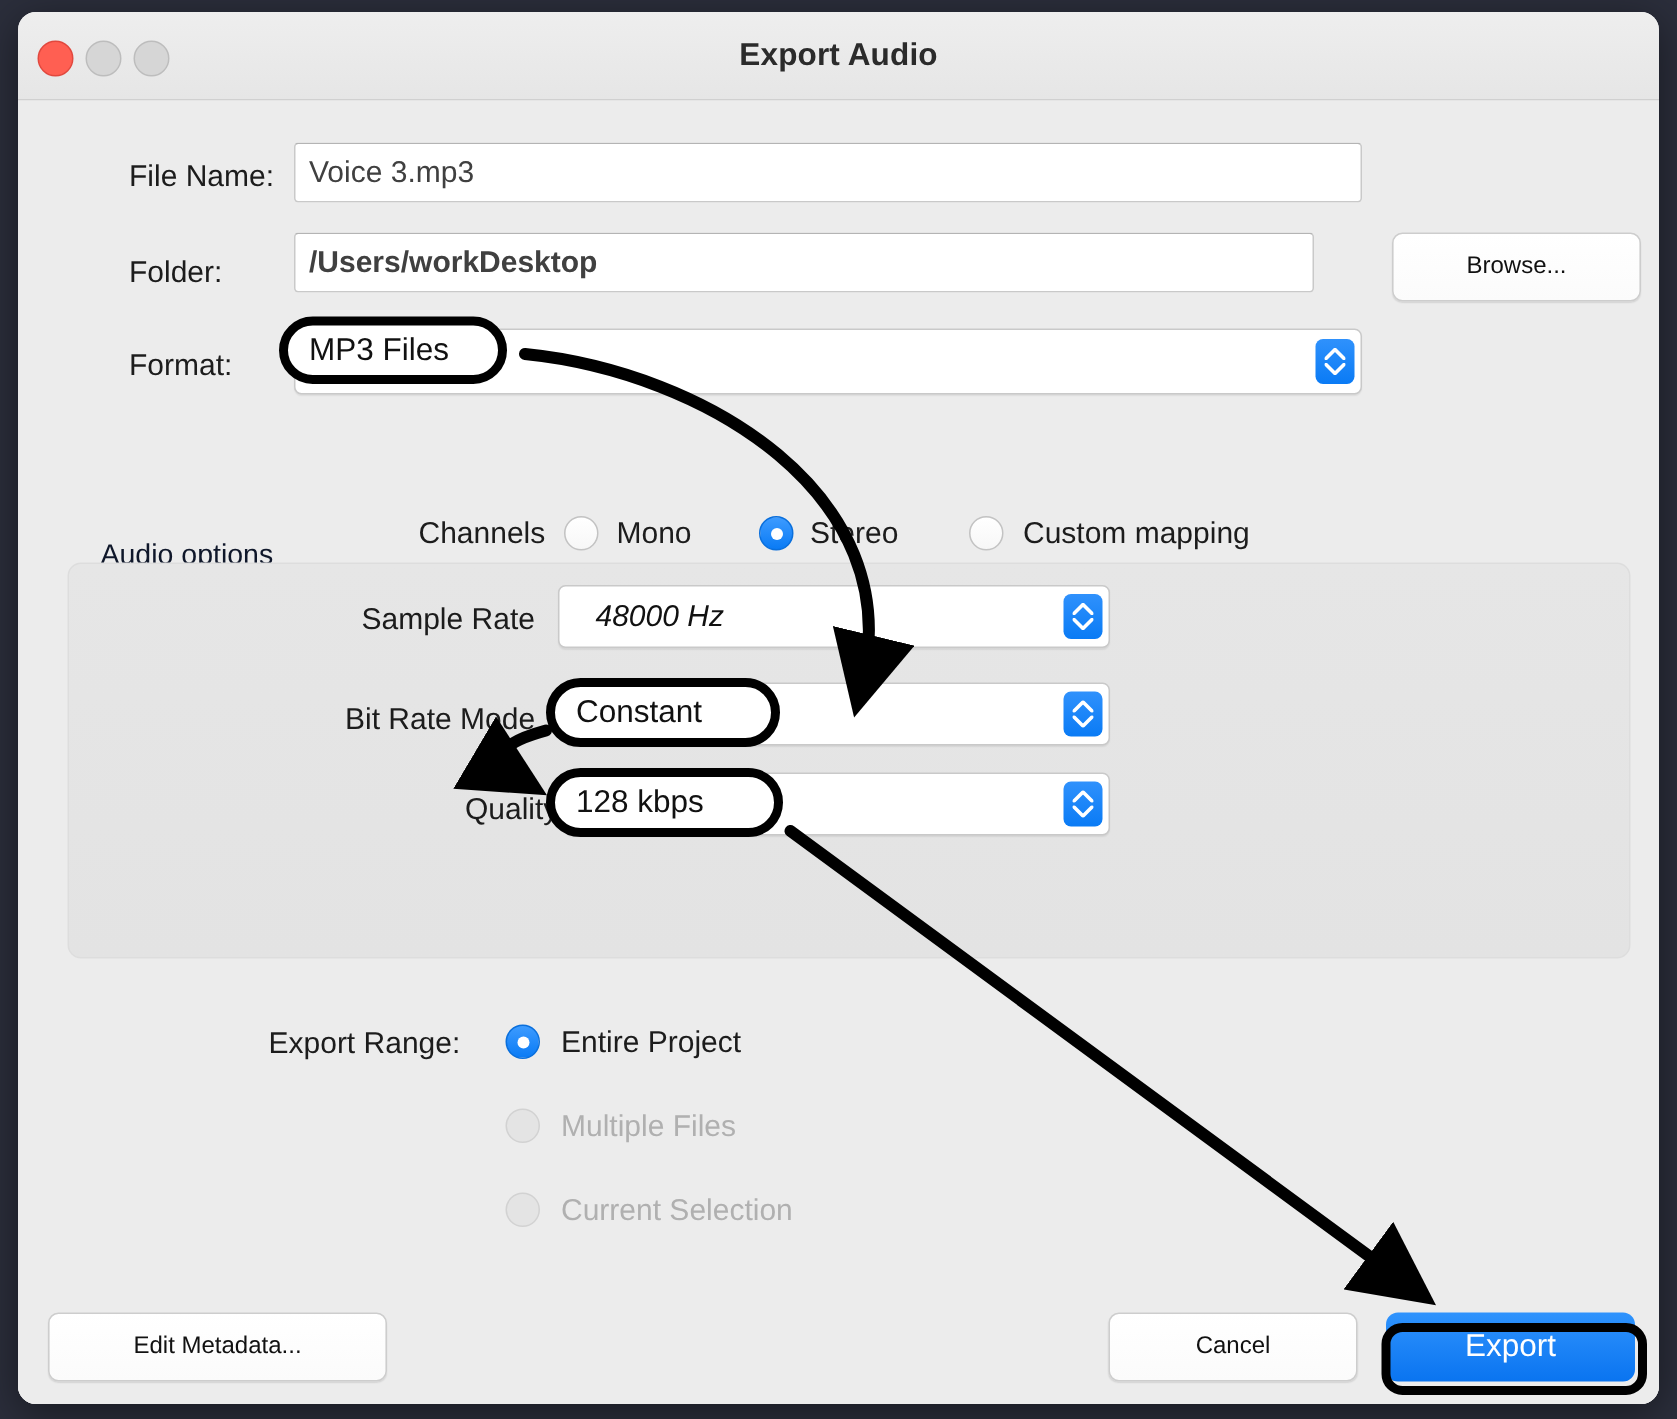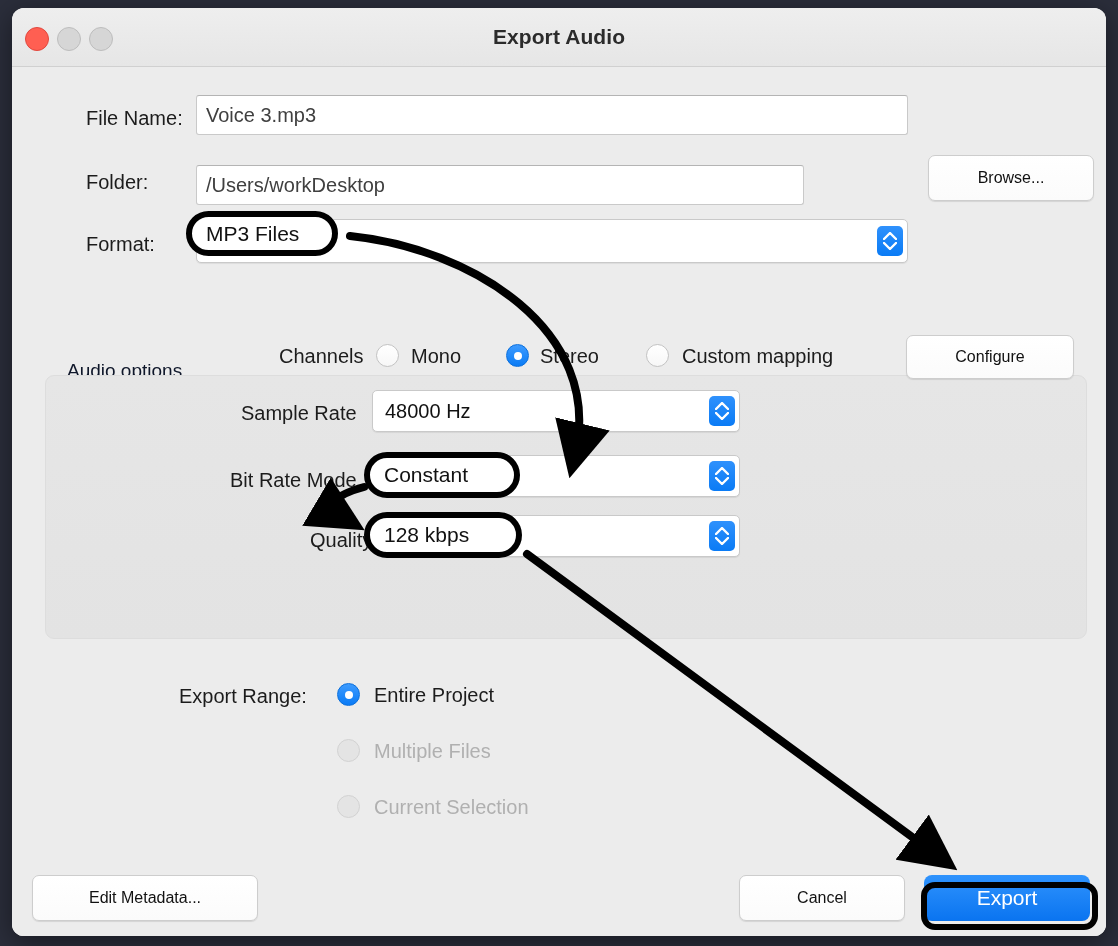--- a/index.html
+++ b/index.html
@@ -75,22 +75,23 @@
   .popup {
     position: absolute;
     background: #ffffff;
     border: 1px solid #c9c9c9;
     border-radius: 5px;
     box-sizing: border-box;
     font-size: 20px;
     color: #111;
     display: flex;
     align-items: center;
-    padding-left: 12px;
+    padding-left: 24px;
     box-shadow: 0 1px 1px rgba(0,0,0,0.07);
+    font-style: italic;
   }
   .stepper {
     position: absolute;
     right: 4px;
     top: 50%;
     transform: translateY(-50%);
     width: 26px;
     height: 30px;
     background: linear-gradient(#2f91fc, #0a7bf5);
     border-radius: 5px;
@@ -226,21 +227,21 @@
     </div>
     <div class="title">Export Audio</div>
   </div>
 
   <div class="content">
 
     <div class="row-label" style="left:33px; top:40px;">File Name:</div>
     <div class="textfield" style="left:184px; top:28px; width:712px; height:40px;">Voice 3.mp3</div>
 
     <div class="row-label" style="left:33px; top:104px;">Folder:</div>
-    <div class="textfield" style="left:184px; top:98px; width:608px; height:40px;">/Users/workDesktop</div>
+    <div class="textfield" style="left:184px; top:88px; width:680px; height:40px;font-weight:bold;">/Users/workDesktop</div>
     <div class="pushbutton" style="left:916px; top:88px; width:166px; height:46px;">Browse...</div>
 
     <div class="row-label" style="left:33px; top:166px;">Format:</div>
     <div class="popup" style="left:184px; top:152px; width:712px; height:44px;">
       <span style="visibility:hidden">MP3 Files</span>
       <span class="stepper">
         <svg width="14" height="8" viewBox="0 0 14 8">
             <path d="M1 7 L7 1 L13 7" fill="none" stroke="#fff" stroke-width="2.4" stroke-linecap="round" stroke-linejoin="round"></path>
           </svg>
         <svg width="14" height="8" viewBox="0 0 14 8">
@@ -252,21 +253,20 @@
     <div class="group-title">Audio options</div>
     <div class="groupbox"></div>
 
     <div class="row-label" style="left:226px; top:278px;">Channels</div>
     <div class="radio" style="left:364px; top:277px;"></div>
     <div class="radio-label" style="left:399px; top:278px;">Mono</div>
     <div class="radio on" style="left:494px; top:277px;"></div>
     <div class="radio-label" style="left:528px; top:278px;">Stereo</div>
     <div class="radio" style="left:634px; top:277px;"></div>
     <div class="radio-label" style="left:670px; top:278px;">Custom mapping</div>
-    <div class="pushbutton" style="left:894px; top:268px; width:168px; height:44px;">Configure</div>
 
     <div class="row-label" style="left:188px; top:335px;">Sample Rate</div>
     <div class="popup" style="left:360px; top:323px; width:368px; height:42px;">
       <span>48000 Hz</span>
       <span class="stepper">
         <svg width="14" height="8" viewBox="0 0 14 8">
             <path d="M1 7 L7 1 L13 7" fill="none" stroke="#fff" stroke-width="2.4" stroke-linecap="round" stroke-linejoin="round"></path>
           </svg>
         <svg width="14" height="8" viewBox="0 0 14 8">
             <path d="M1 1 L7 7 L13 1" fill="none" stroke="#fff" stroke-width="2.4" stroke-linecap="round" stroke-linejoin="round"></path>

